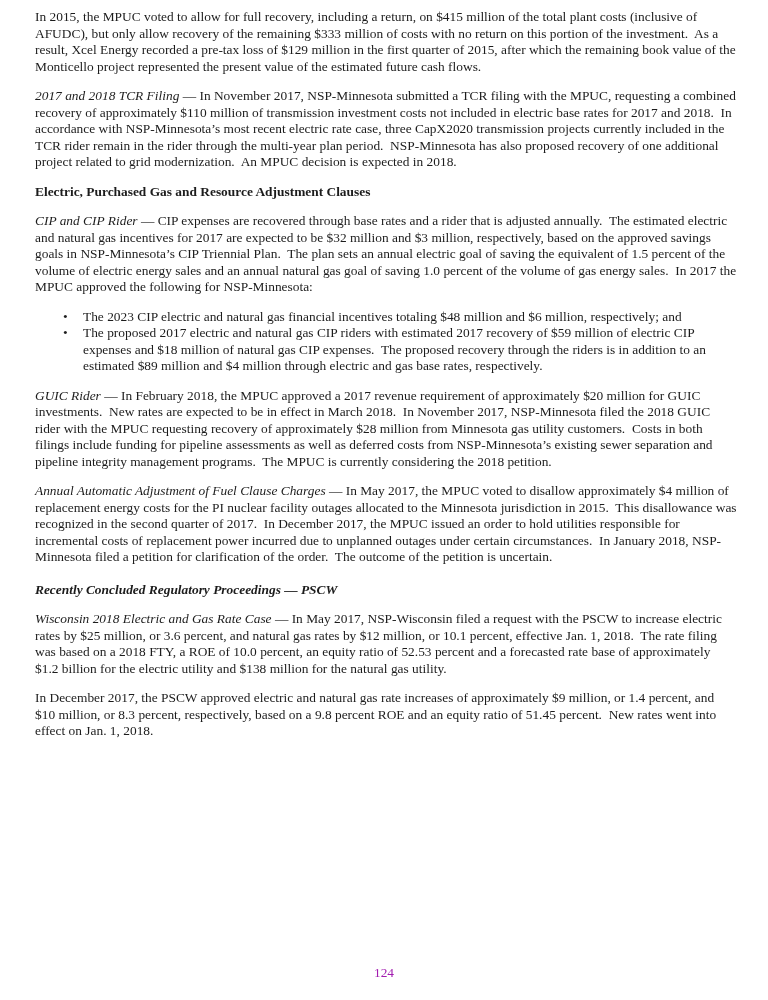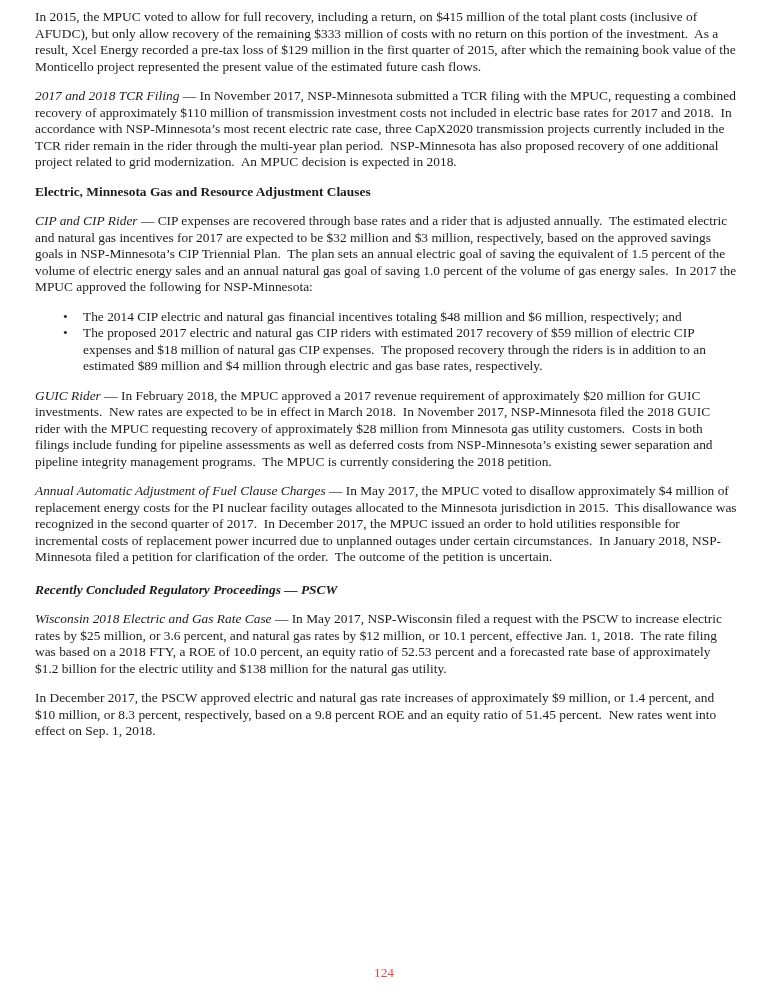--- a/index.html
+++ b/index.html
@@ -64,55 +64,55 @@
     flex: 1 1 auto;
     white-space: pre-wrap;
   }
   .page-number {
     position: absolute;
     left: 0;
     right: 0;
     top: 965px;
     text-align: center;
     font-size: 13.4px;
-    color: #ef4444;
+    color: #a21caf;
   }
 </style>
 </head>
 <body>
 
 <div class="page">
   <div class="content">
 
     <p class="para">In 2015, the MPUC voted to allow for full recovery, including a return, on $415 million of the total plant costs (inclusive of AFUDC), but only allow recovery of the remaining $333 million of costs with no return on this portion of the investment.  As a result, Xcel Energy recorded a pre-tax loss of $129 million in the first quarter of 2015, after which the remaining book value of the Monticello project represented the present value of the estimated future cash flows.</p>
 
     <p class="para"><span class="lead">2017 and 2018 TCR Filing</span><span> — In November 2017, NSP-Minnesota submitted a TCR filing with the MPUC, requesting a combined recovery of approximately $110 million of transmission investment costs not included in electric base rates for 2017 and 2018.  In accordance with NSP-Minnesota’s most recent electric rate case, three CapX2020 transmission projects currently included in the TCR rider remain in the rider through the multi-year plan period.  NSP-Minnesota has also proposed recovery of one additional project related to grid modernization.  An MPUC decision is expected in 2018.</span></p>
 
-    <p class="heading-bold">Electric, Minnesota Gas and Resource Adjustment Clauses</p>
+    <p class="heading-bold">Electric, Purchased Gas and Resource Adjustment Clauses</p>
 
     <p class="para"><span class="lead">CIP and CIP Rider</span><span> — CIP expenses are recovered through base rates and a rider that is adjusted annually.  The estimated electric and natural gas incentives for 2017 are expected to be $32 million and $3 million, respectively, based on the approved savings goals in NSP-Minnesota’s CIP Triennial Plan.  The plan sets an annual electric goal of saving the equivalent of 1.5 percent of the volume of electric energy sales and an annual natural gas goal of saving 1.0 percent of the volume of gas energy sales.  In 2017 the MPUC approved the following for NSP-Minnesota:</span></p>
 
     <div class="bullet-list">
       <div class="bullet-row">
         <span class="bullet-marker">•</span>
-        <span class="bullet-text">The 2014 CIP electric and natural gas financial incentives totaling $48 million and $6 million, respectively; and</span>
+        <span class="bullet-text">The 2023 CIP electric and natural gas financial incentives totaling $48 million and $6 million, respectively; and</span>
       </div>
       <div class="bullet-row">
         <span class="bullet-marker">•</span>
         <span class="bullet-text">The proposed 2017 electric and natural gas CIP riders with estimated 2017 recovery of $59 million of electric CIP expenses and $18 million of natural gas CIP expenses.  The proposed recovery through the riders is in addition to an estimated $89 million and $4 million through electric and gas base rates, respectively.</span>
       </div>
     </div>
 
     <p class="para"><span class="lead">GUIC Rider</span><span> — In February 2018, the MPUC approved a 2017 revenue requirement of approximately $20 million for GUIC investments.  New rates are expected to be in effect in March 2018.  In November 2017, NSP-Minnesota filed the 2018 GUIC rider with the MPUC requesting recovery of approximately $28 million from Minnesota gas utility customers.  Costs in both filings include funding for pipeline assessments as well as deferred costs from NSP-Minnesota’s existing sewer separation and pipeline integrity management programs.  The MPUC is currently considering the 2018 petition.</span></p>
 
     <p class="para"><span class="lead">Annual Automatic Adjustment of Fuel Clause Charges</span><span> — In May 2017, the MPUC voted to disallow approximately $4 million of replacement energy costs for the PI nuclear facility outages allocated to the Minnesota jurisdiction in 2015.  This disallowance was recognized in the second quarter of 2017.  In December 2017, the MPUC issued an order to hold utilities responsible for incremental costs of replacement power incurred due to unplanned outages under certain circumstances.  In January 2018, NSP-Minnesota filed a petition for clarification of the order.  The outcome of the petition is uncertain.</span></p>
 
 
     <p class="heading-bold-italic">Recently Concluded Regulatory Proceedings — PSCW</p>
 
     <p class="para"><span class="lead">Wisconsin 2018 Electric and Gas Rate Case</span><span> — In May 2017, NSP-Wisconsin filed a request with the PSCW to increase electric rates by $25 million, or 3.6 percent, and natural gas rates by $12 million, or 10.1 percent, effective Jan. 1, 2018.  The rate filing was based on a 2018 FTY, a ROE of 10.0 percent, an equity ratio of 52.53 percent and a forecasted rate base of approximately $1.2 billion for the electric utility and $138 million for the natural gas utility.</span></p>
 
-    <p class="para">In December 2017, the PSCW approved electric and natural gas rate increases of approximately $9 million, or 1.4 percent, and $10 million, or 8.3 percent, respectively, based on a 9.8 percent ROE and an equity ratio of 51.45 percent.  New rates went into effect on Sep. 1, 2018.</p>
+    <p class="para">In December 2017, the PSCW approved electric and natural gas rate increases of approximately $9 million, or 1.4 percent, and $10 million, or 8.3 percent, respectively, based on a 9.8 percent ROE and an equity ratio of 51.45 percent.  New rates went into effect on Jan. 1, 2018.</p>
 
   </div>
 
   <div class="page-number">124</div>
 </div>
 
 </body></html>

